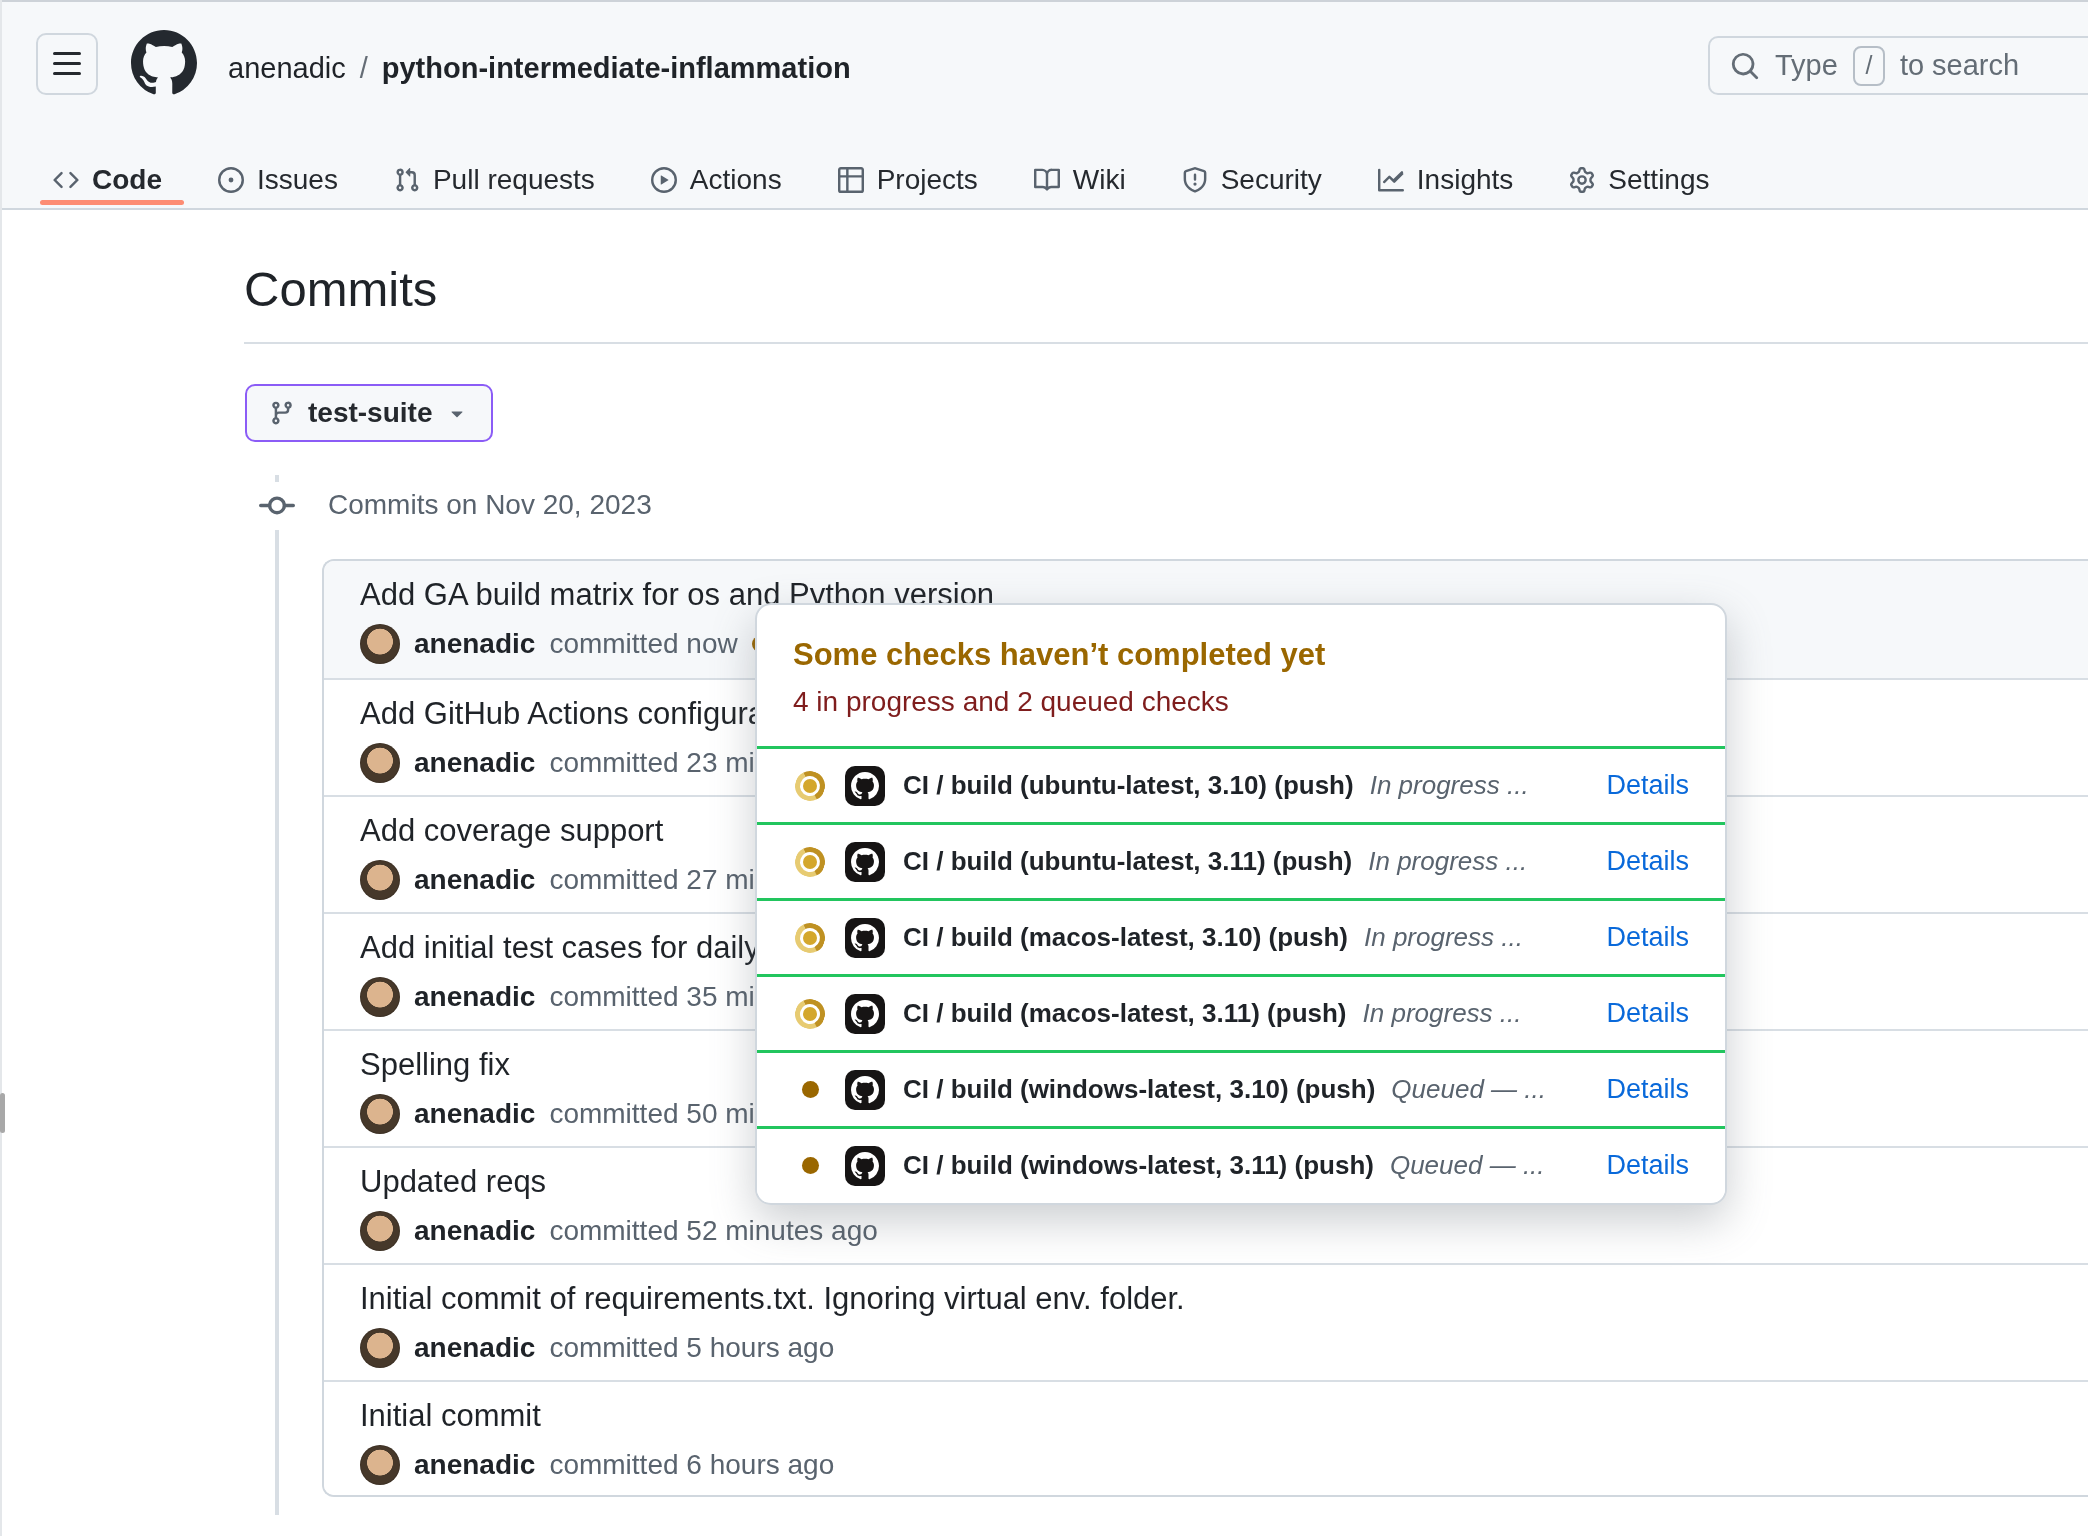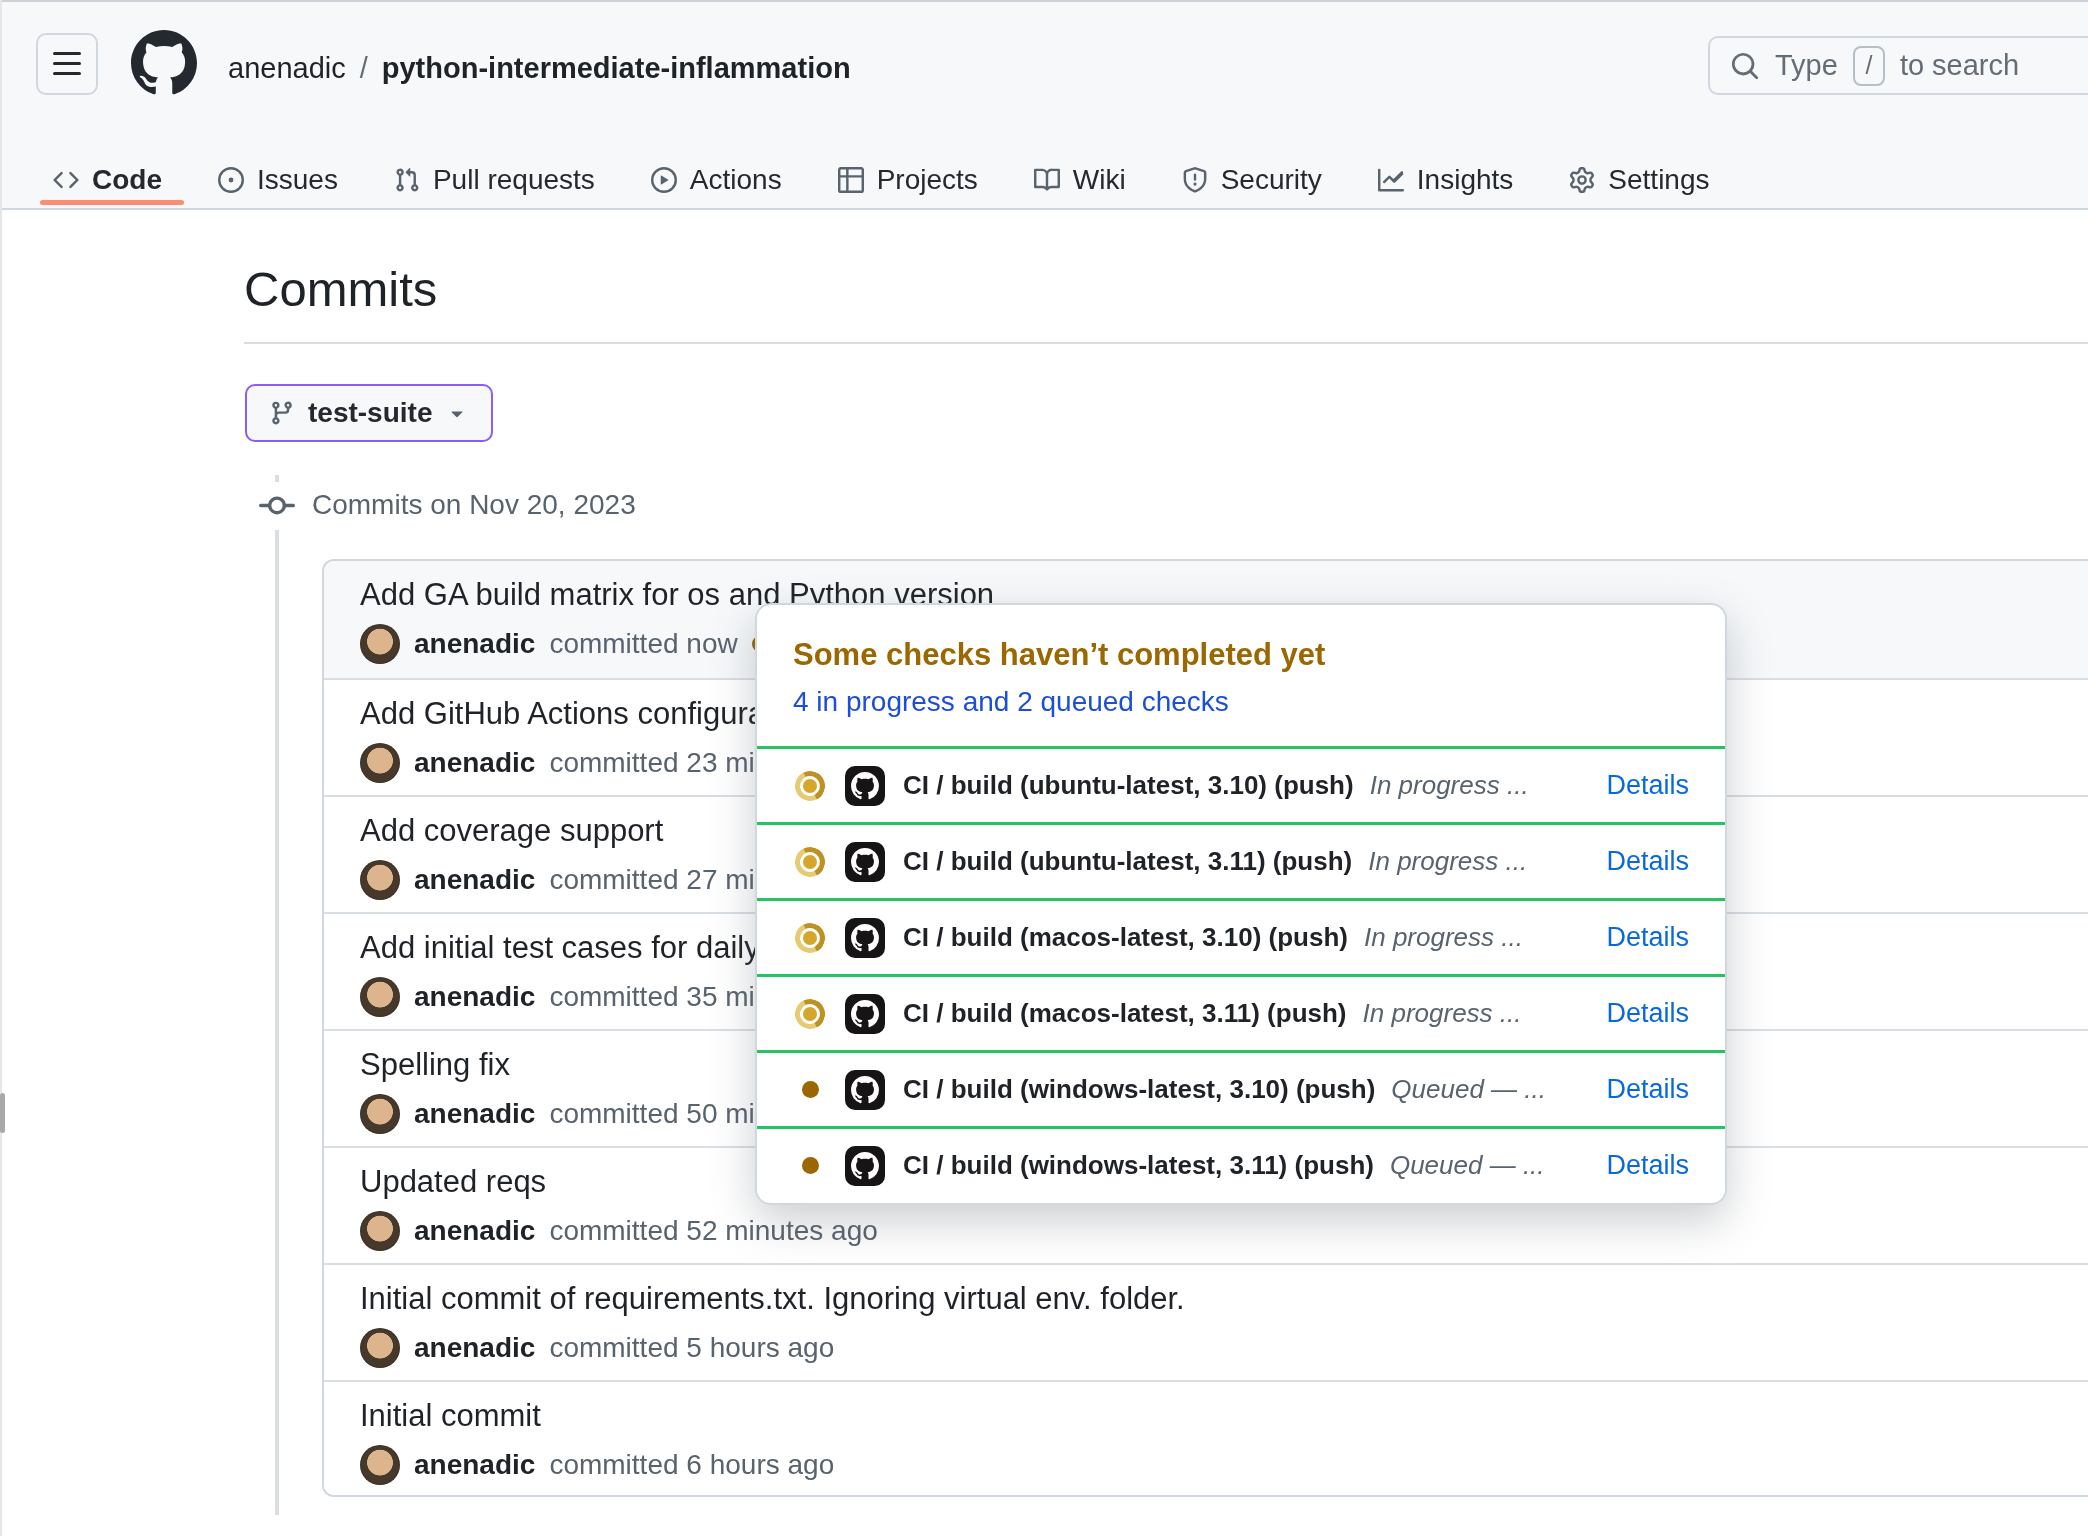--- a/index.html
+++ b/index.html
@@ -41,21 +41,21 @@
 
   .branch-btn{position:absolute;left:245px;top:384px;height:58px;padding:0 22px;border:2px solid #8b5cf6;
     border-radius:10px;background:#f6f8fa;display:flex;align-items:center;gap:13px;box-sizing:border-box;cursor:pointer;}
   .branch-btn svg{fill:#59636e;}
   .branch-label{font-size:28px;font-weight:700;color:#25292e;}
 
   .timeline-line{position:absolute;left:275px;top:475px;width:4px;height:1040px;background:#d8dee4;}
   .commit-group-icon{position:absolute;left:257px;top:482px;width:40px;height:48px;background:#ffffff;
     display:flex;align-items:center;justify-content:center;}
   .commit-group-icon svg{fill:#59636e;}
-  .date-heading{position:absolute;left:312px;top:489px;font-size:28px;color:#59636e;white-space:nowrap;}
+  .date-heading{position:absolute;left:328px;top:489px;font-size:28px;color:#59636e;white-space:nowrap;}
 
   
   .commit-card{position:absolute;left:322px;top:559px;width:1766px;height:938px;background:#ffffff;
     border:2px solid #d0d7de;border-right:none;border-radius:12px 0 0 12px;box-sizing:border-box;overflow:hidden;}
   .commit-row{height:117px;box-sizing:border-box;padding:16px 0 0 36px;background:#ffffff;}
   .commit-row.first{background:#f6f8fa;}
   .commit-row + .commit-row{border-top:2px solid #d8dee4;}
   .commit-title{font-size:31px;font-weight:400;color:#1f2328;white-space:nowrap;cursor:pointer;}
   .commit-meta{margin-top:11px;display:flex;align-items:center;gap:14px;font-size:28px;color:#59636e;white-space:nowrap;}
   .avatar{width:40px;height:40px;border-radius:50%;flex:none;
@@ -63,21 +63,21 @@
     box-shadow:inset 0 0 0 1px rgba(0,0,0,0.12);}
   .commit-author{font-weight:700;color:#1f2328;}
   .pending-dot{width:16px;height:16px;border-radius:50%;background:#9a6700;flex:none;cursor:pointer;}
 
   
   .popup{position:absolute;left:755px;top:603px;width:972px;height:602px;background:#ffffff;
     border:2px solid #d0d7de;border-radius:16px;box-sizing:border-box;overflow:hidden;z-index:10;
     box-shadow:0 16px 44px rgba(97,106,116,0.33);}
   .popup-header{padding:32px 36px 28px;}
   .popup-title{font-size:31px;font-weight:700;color:#9a6700;white-space:nowrap;}
-  .popup-summary{margin-top:13px;font-size:28px;color:#1d4ed8;}
+  .popup-summary{margin-top:13px;font-size:28px;color:#7f1d1d;}
   .check-row{height:76px;border-top:3px solid #22c55e;display:flex;align-items:center;
     padding:0 36px;box-sizing:border-box;background:#ffffff;}
   .status-slot{width:34px;display:flex;justify-content:center;flex:none;}
   .spinner{width:30px;height:30px;border-radius:50%;box-sizing:border-box;position:relative;
     border:5px solid #e7cb72;border-top-color:#bf9122;border-right-color:#bf9122;transform:rotate(18deg);}
   .spinner::after{content:"";position:absolute;inset:3px;border-radius:50%;background:#d4a72c;transform:rotate(-18deg);}
   .queued-dot{width:17px;height:17px;border-radius:50%;background:#9a6700;}
   .gh-badge{width:40px;height:40px;border-radius:10px;background:#161414;margin-left:18px;flex:none;
     display:flex;align-items:center;justify-content:center;}
   .check-name{margin-left:18px;font-size:26px;font-weight:700;color:#1f2328;white-space:nowrap;}

